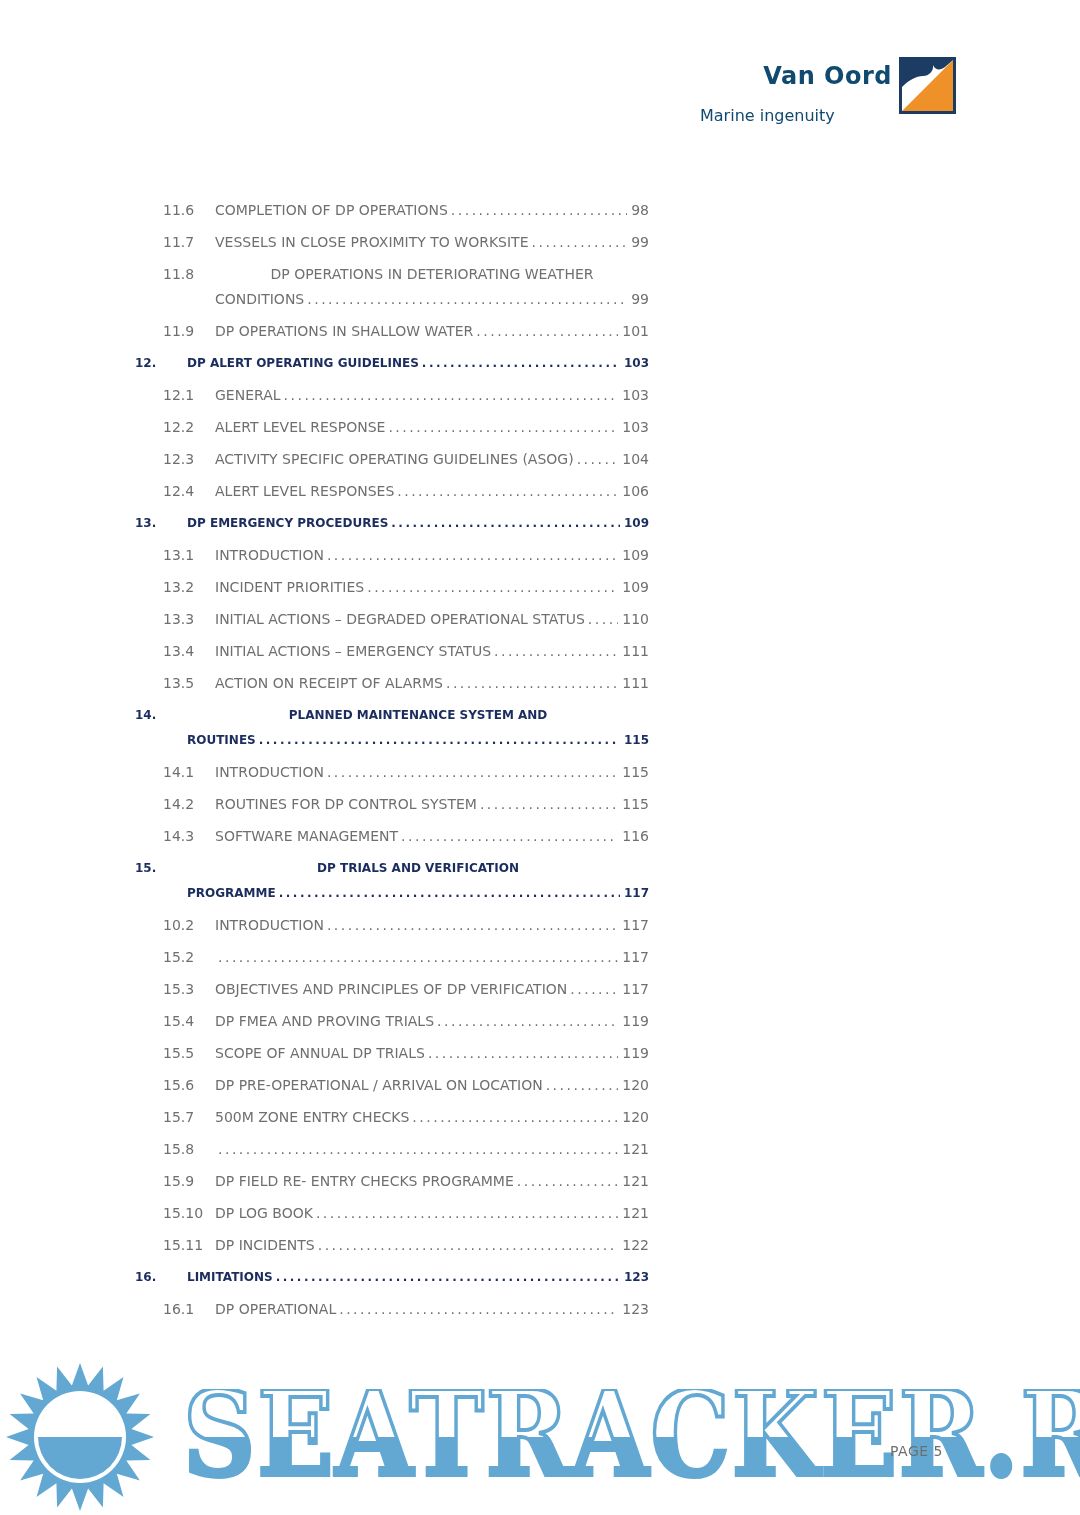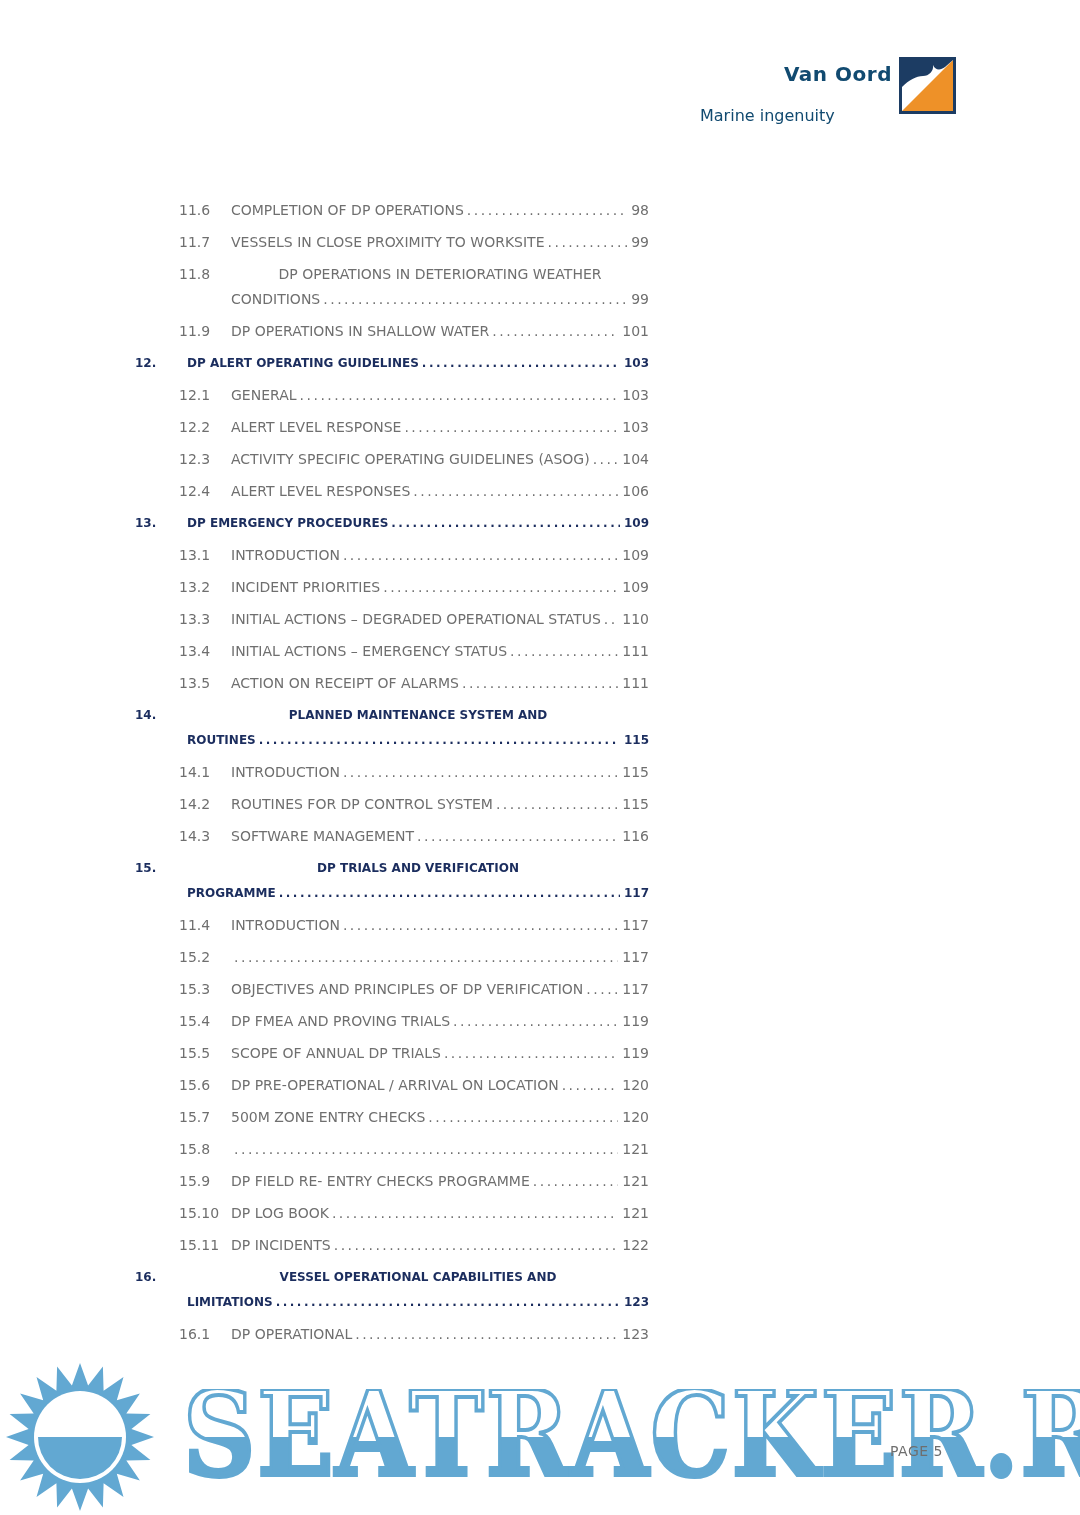--- a/index.html
+++ b/index.html
@@ -5,38 +5,38 @@
   html,body { margin:0; padding:0; }
   body {
     width:1080px; height:1515px; position:relative; overflow:hidden;
     background:#ffffff;
     font-family:"DejaVu Sans","Liberation Sans",sans-serif;
   }
 
   
   .logo-name {
     position:absolute; left:640px; top:62px; width:252px; text-align:right;
-    font-size:20px; font-weight:bold; letter-spacing:0.5px;
+    font-size:24px; font-weight:bold; letter-spacing:0.5px;
     color:var(--logo_navy,#114a70); z-index:2;
   }
   .logo-mark { position:absolute; left:899px; top:57px; z-index:2; }
   .logo-tagline {
     position:absolute; left:700px; top:106px; width:256px; text-align:left;
     font-size:16px; color:var(--logo_navy,#114a70); z-index:2;
   }
 
   
   .toc { position:absolute; left:135px; top:198px; width:514px; z-index:1; }
   .row {
     display:flex; align-items:flex-start;
     color:var(--body_text_gray,#6f6f6f);
     font-size:14px; line-height:25px; margin-bottom:7px;
   }
   .row .num { flex:0 0 52px; white-space:nowrap; }
-  .row.sub .num { margin-left:44px; }
+  .row.sub .num { margin-left:28px; }
   .row.section {
     color:var(--heading_navy,#1b2d5e); font-weight:bold;
     font-size:12px; margin-top:5px;
   }
   .row .body { flex:1; min-width:0; }
   .row .l1 { white-space:nowrap;text-align:center; }
   .row .l2 { display:flex; }
   .row .t { white-space:nowrap; flex:0 1 auto; }
   .row .dots {
     flex:1 1 0; overflow:hidden; white-space:nowrap;
@@ -283,21 +283,21 @@
       <div class="body">
         <div class="l1">DP TRIALS AND VERIFICATION</div>
         <div class="l2">
           <span class="t">PROGRAMME</span>
           <span class="dots">..........................................................................................................................................................................</span>
           <span class="pg">117</span>
         </div>
       </div>
     </div>
     <div class="row sub">
-      <span class="num">11.4</span>
+      <span class="num">10.2</span>
       <div class="body">
         <div class="l2">
           <span class="t">INTRODUCTION</span>
           <span class="dots">..........................................................................................................................................................................</span>
           <span class="pg">117</span>
         </div>
       </div>
     </div>
     <div class="row sub">
       <span class="num">15.2</span>
@@ -393,21 +393,20 @@
         <div class="l2">
           <span class="t">DP INCIDENTS</span>
           <span class="dots">..........................................................................................................................................................................</span>
           <span class="pg">122</span>
         </div>
       </div>
     </div>
     <div class="row section">
       <span class="num">16.</span>
       <div class="body">
-        <div class="l1">VESSEL OPERATIONAL CAPABILITIES AND</div>
         <div class="l2">
           <span class="t">LIMITATIONS</span>
           <span class="dots">..........................................................................................................................................................................</span>
           <span class="pg">123</span>
         </div>
       </div>
     </div>
     <div class="row sub">
       <span class="num">16.1</span>
       <div class="body">

